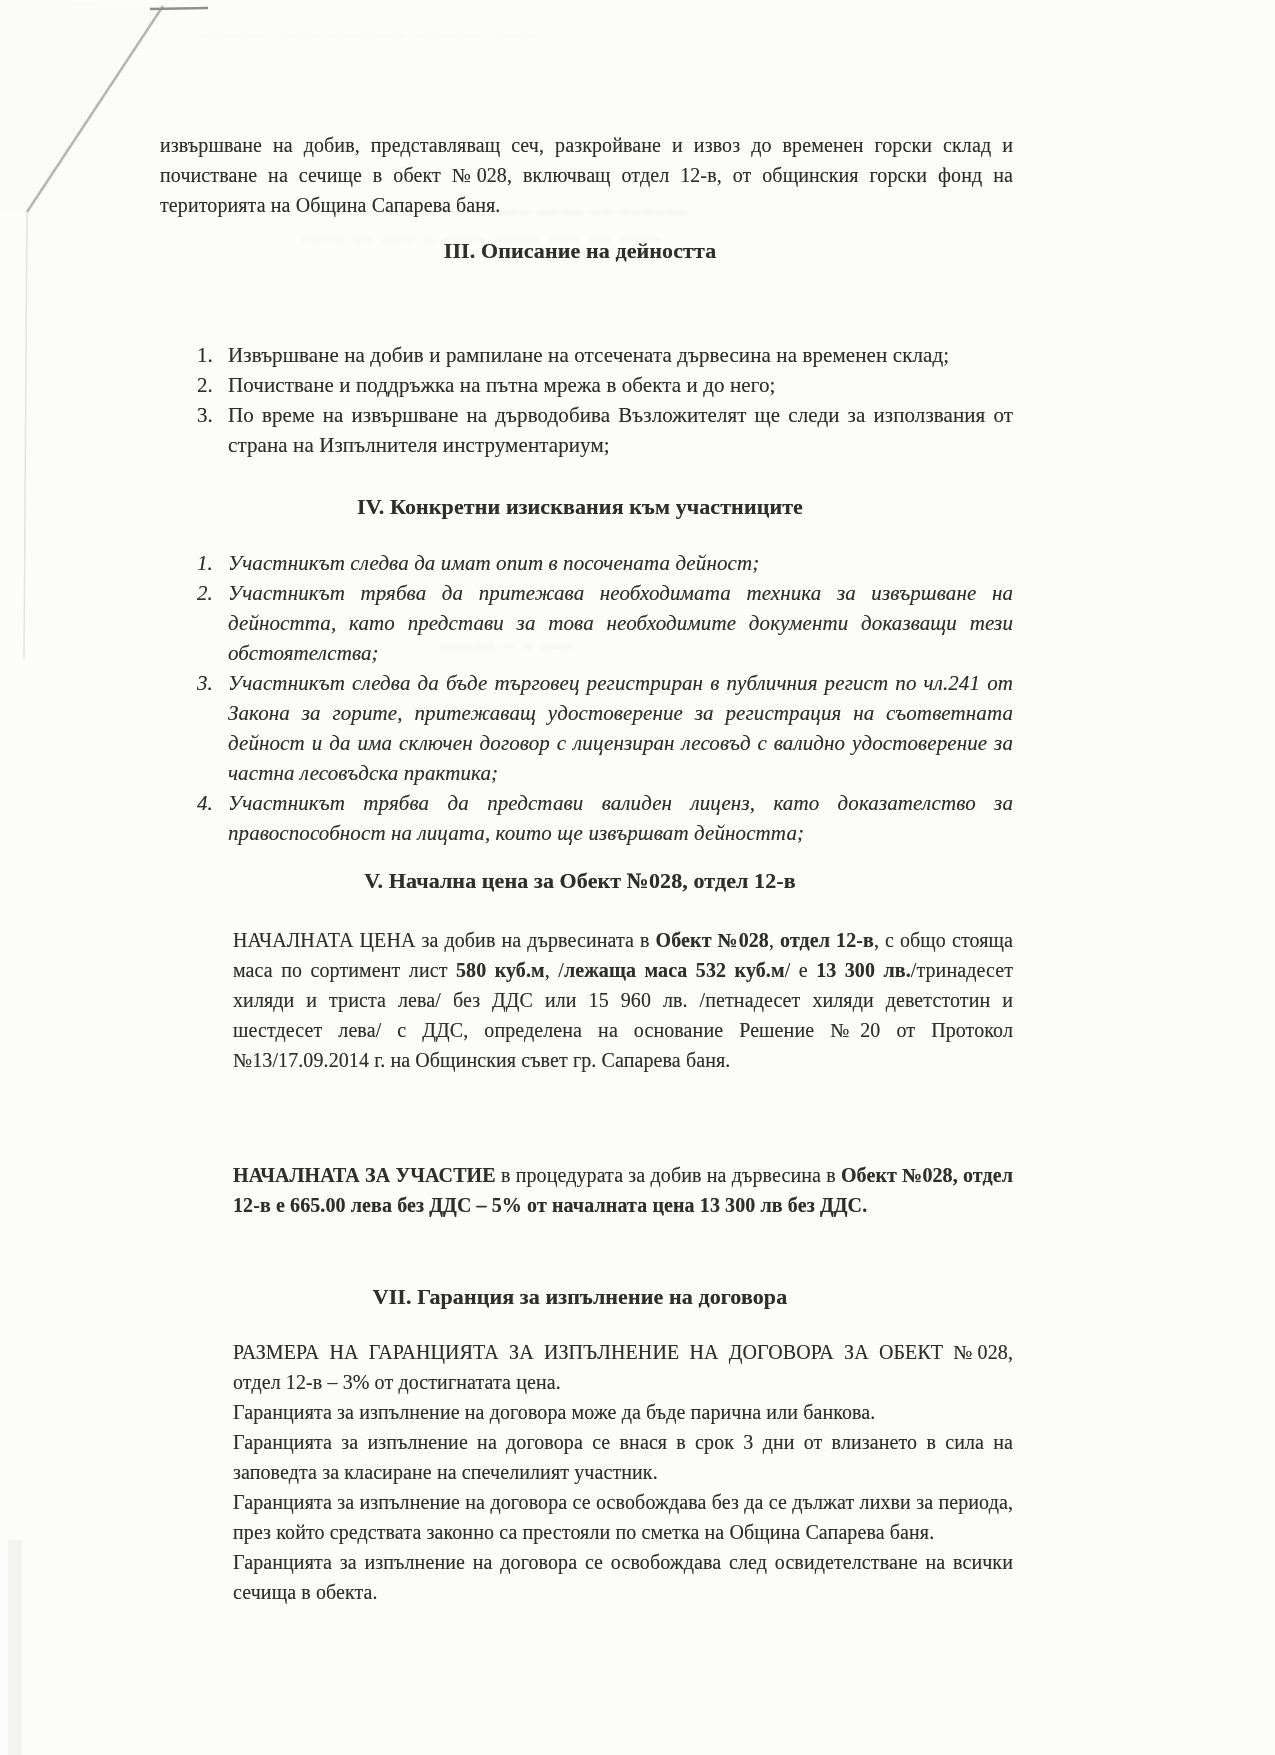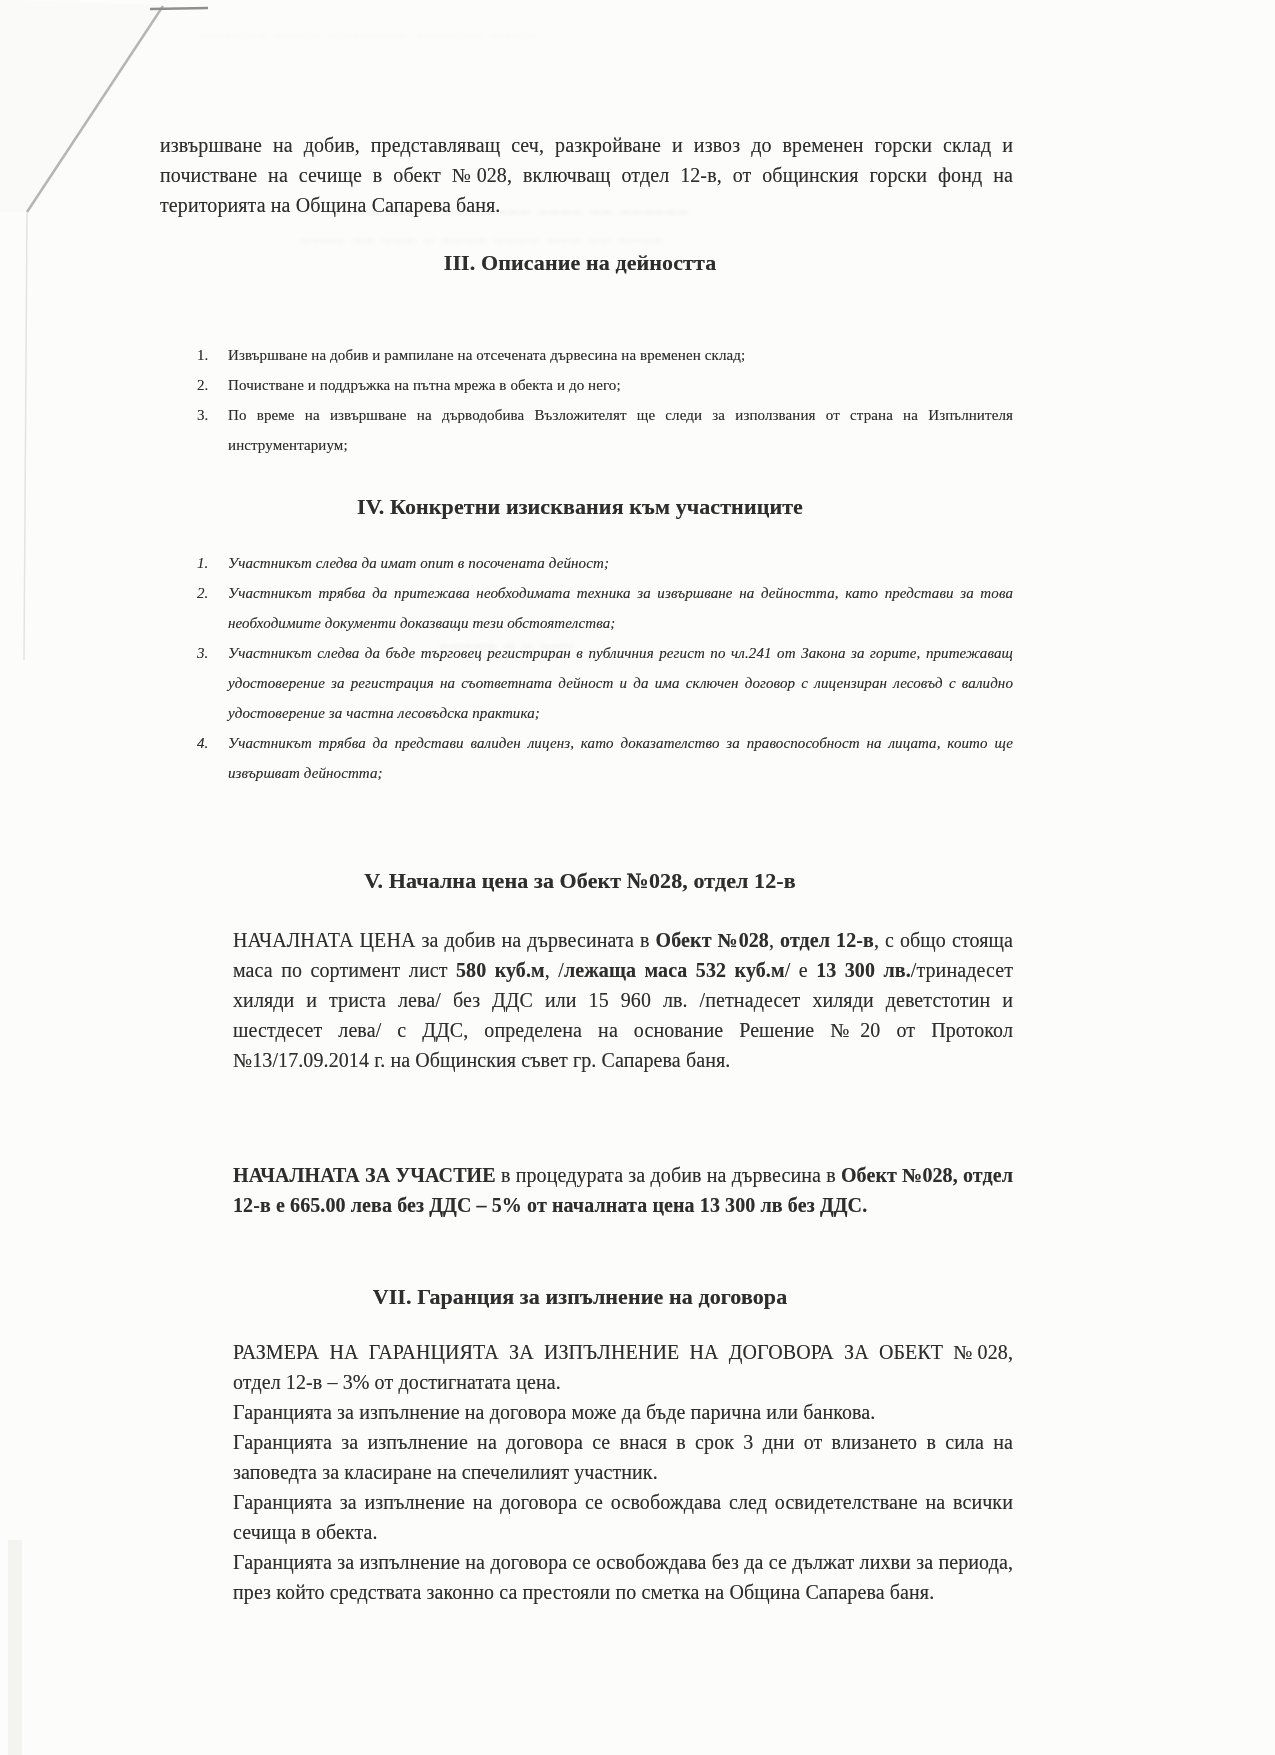--- a/index.html
+++ b/index.html
@@ -28,37 +28,37 @@
     text-align:center;
     letter-spacing:.1px;
     text-shadow:0 0 .5px rgba(40,40,40,.5);
     margin:0;
   }
   ol.doc-list{
     position:absolute;
     left:195px;width:818px;
     list-style:none;margin:0;padding:0;
     counter-reset:n;
-    font-size:15px;line-height:30px;
+    font-size:21px;line-height:30px;
     text-align:justify;
     letter-spacing:.1px;
     text-shadow:0 0 .5px rgba(40,40,40,.45);
   }
   ol.doc-list li{
     counter-increment:n;
     position:relative;
     padding-left:33px;
   }
   ol.doc-list li::before{
     content:counter(n) ".";
     position:absolute;left:2px;top:0;
   }
   
   .intro{left:160px;top:130px;width:853px;}
-  .h-iii{top:248px;}
+  .h-iii{top:236px;}
   .list-iii{top:340px;}
   .h-iv{top:492px;}
   .list-iv{top:548px;font-style:italic;}
   .h-v{top:866px;}
   .para-v{left:233px;top:925px;width:780px;}
   .h-vi{top:1102px;}
   .para-vi{left:233px;top:1160px;width:780px;font-weight:normal;}
   .h-vii{top:1282px;}
   .para-vii{left:233px;top:1337px;width:780px;}
   .para-vii p{margin:0;}
@@ -123,17 +123,17 @@
   <h2 class="heading h-v">V. Начална цена за Обект №028, отдел 12-в</h2>
   <p class="txt para-v"><span>НАЧАЛНАТА ЦЕНА за добив на дървесината в </span><b>Обект №028</b><span>, </span><b>отдел 12-в</b><span>, с общо стояща маса по сортимент лист </span><b>580 куб.м</b><span>, /</span><b>лежаща маса 532 куб.м</b><span>/ е </span><b>13 300 лв.</b><span>/тринадесет хиляди и триста лева/ без ДДС или 15 960 лв. /петнадесет хиляди деветстотин и шестдесет лева/ с ДДС, определена на основание Решение №20 от Протокол №13/17.09.2014 г. на Общинския съвет гр. Сапарева баня.</span></p>
 
   <p class="txt para-vi"><b>НАЧАЛНАТА ЗА УЧАСТИЕ</b><span> в процедурата за добив на дървесина в </span><b>Обект №028, отдел 12-в е 665.00 лева без ДДС – 5% от началната цена 13 300 лв без ДДС.</b></p>
 
   <h2 class="heading h-vii">VII. Гаранция за изпълнение на договора</h2>
   <div class="txt para-vii">
     <p>РАЗМЕРА НА ГАРАНЦИЯТА ЗА ИЗПЪЛНЕНИЕ НА ДОГОВОРА ЗА ОБЕКТ №028, отдел 12-в – 3% от достигнатата цена.</p>
     <p>Гаранцията за изпълнение на договора може да бъде парична или банкова.</p>
     <p>Гаранцията за изпълнение на договора се внася в срок 3 дни от влизането в сила на заповедта за класиране на спечелилият участник.</p>
+    <p>Гаранцията за изпълнение на договора се освобождава без да се дължат лихви за периода, през който средствата законно са престояли по сметка на Община Сапарева баня.</p>
     <p>Гаранцията за изпълнение на договора се освобождава след освидетелстване на всички сечища в обекта.</p>
-    <p>Гаранцията за изпълнение на договора се освобождава без да се дължат лихви за периода, през който средствата законно са престояли по сметка на Община Сапарева баня.</p>
   </div>
 
 </div>
 
 </body></html>

